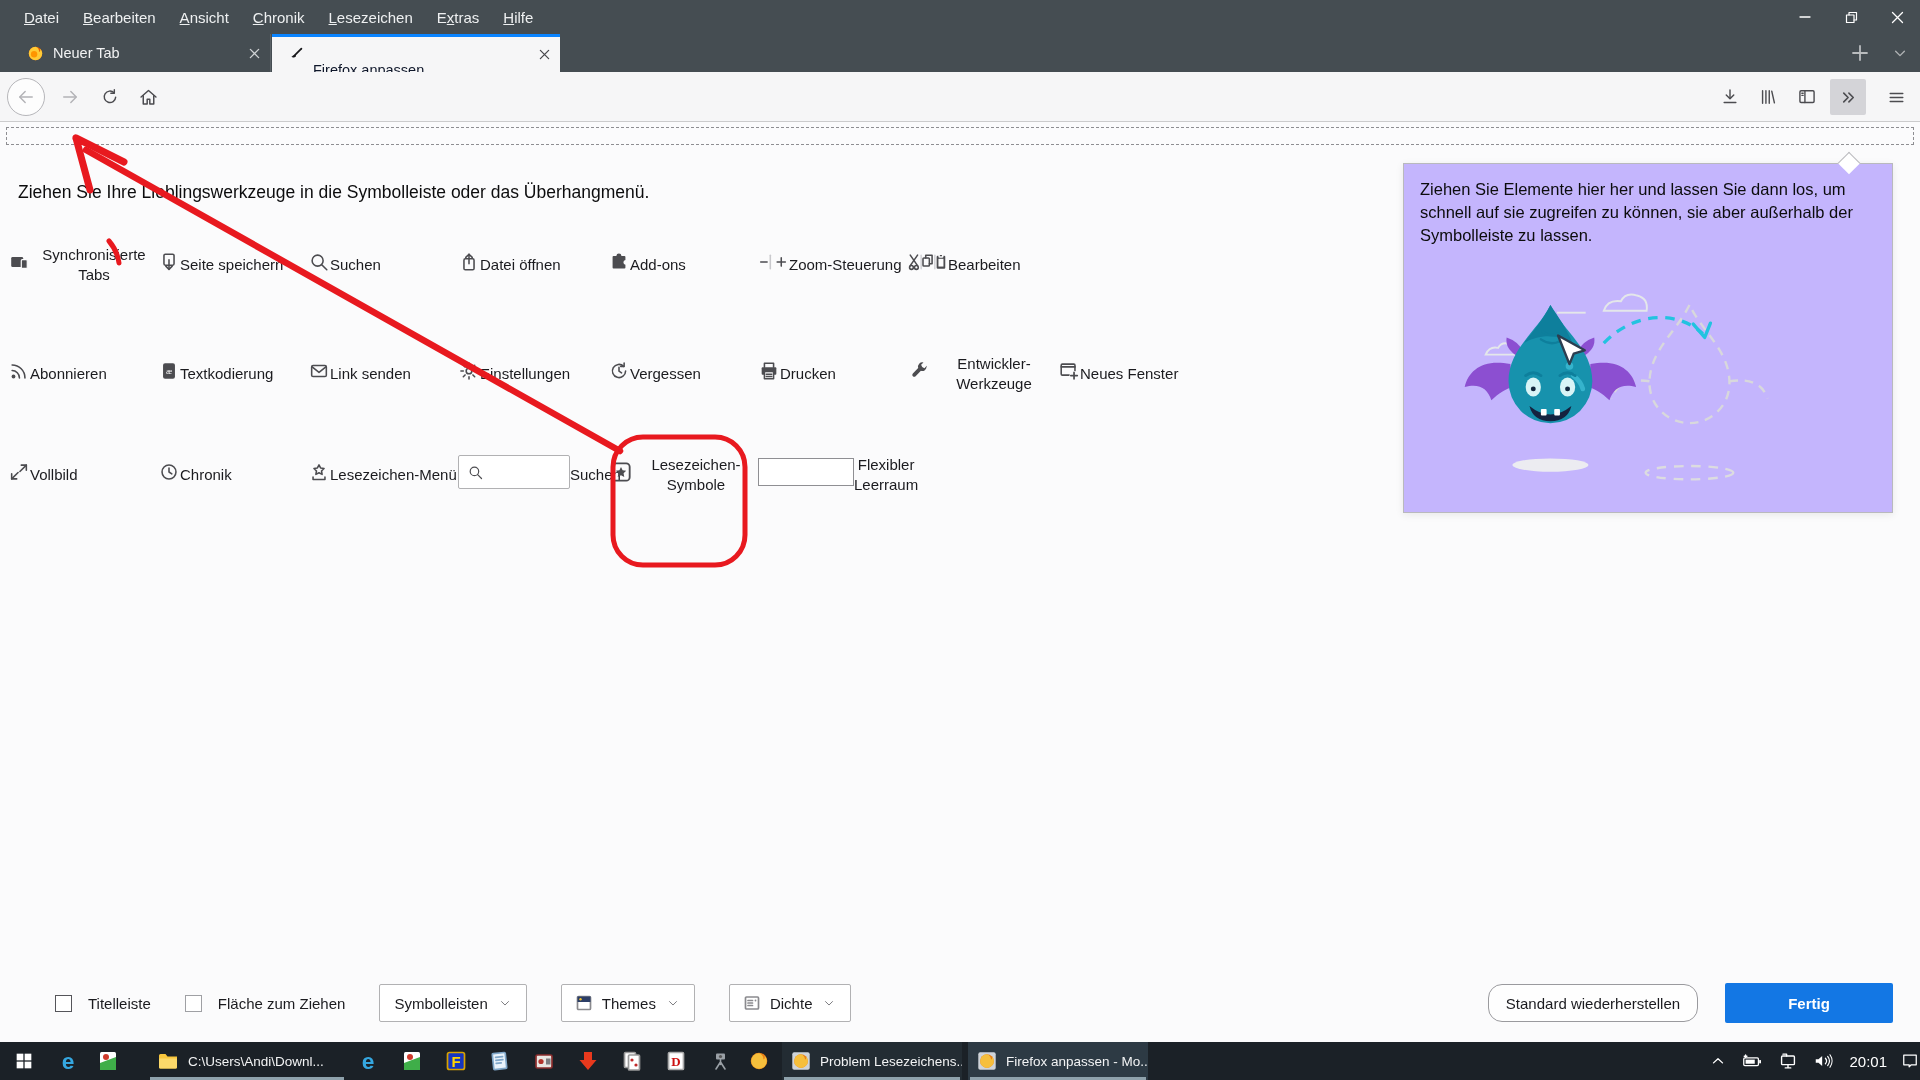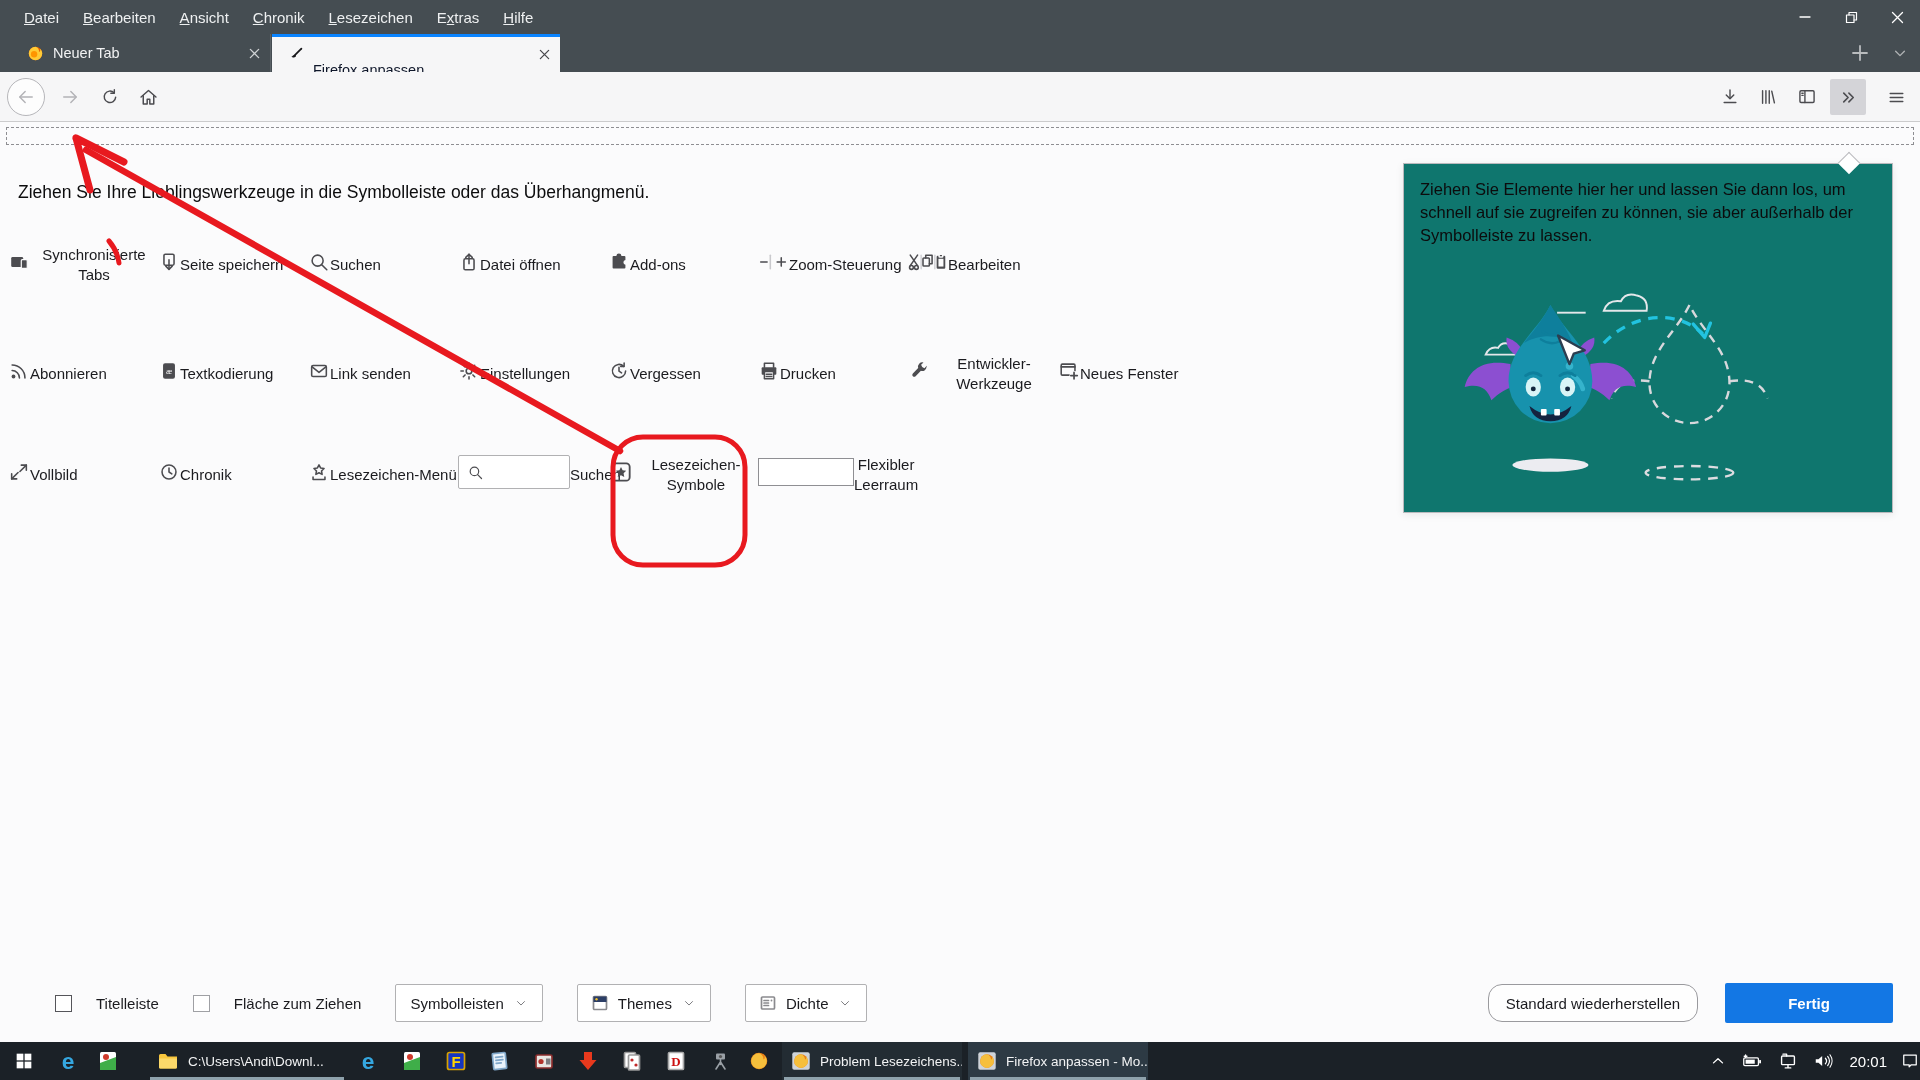--- a/index.html
+++ b/index.html
@@ -42,29 +42,29 @@
   #heading { position:absolute; left:18px; top:60px; font-size:17.5px; color:#0c0c0d; }
   .grid-row { position:absolute; left:8px; display:flex; }
   #row1 { top:117px; } #row2 { top:226px; } #row3 { top:327px; }
   .citem { width:150px; display:flex; flex-direction:row; align-items:center; }
   .islot { height:34px; display:flex; align-items:center; justify-content:center; }
   .clabel { margin-top:6px; font-size:15px; line-height:20px; color:#1b1b1f; text-align:center; max-width:140px; }
   .mini-search { width:112px; height:34px; background:#fff; border:1px solid #b1b1b3; border-radius:2px; display:flex; align-items:center; padding-left:8px; }
   .mini-space { width:96px; height:28px; background:#fff; border:1px solid #8f8f93; }
 
   
-  #panel { position:absolute; left:1403px; top:41px; width:490px; height:350px; background:#0f766e; border:1px solid #b9b9bd; box-shadow:0 2px 8px rgba(0,0,0,.08); }
+  #panel { position:absolute; left:1403px; top:41px; width:490px; height:350px; background:#c4b5fd; border:1px solid #b9b9bd; box-shadow:0 2px 8px rgba(0,0,0,.08); }
   #panel-notch { position:absolute; left:437px; top:-9px; width:16px; height:16px; background:#fff; border-left:1px solid #b9b9bd; border-top:1px solid #b9b9bd; transform:rotate(45deg); }
   #panel-text { position:absolute; left:16px; top:14px; width:440px; font-size:16.5px; line-height:23px; color:#0c0c0d; }
   #mascot { position:absolute; left:55px; top:110px; }
 
   
   #footer { position:absolute; left:0; top:858px; width:1920px; height:46px; }
   #footer-left { position:absolute; left:55px; top:0; height:46px; display:flex; align-items:center; gap:34px; }
-  .ckrow { display:flex; align-items:center; gap:24px; font-size:15px; color:#1b1b1f; }
+  .ckrow { display:flex; align-items:center; gap:16px; font-size:15px; color:#1b1b1f; }
   .ckbox { width:17px; height:17px; background:#fff; border:1.5px solid #55555a; }
   .ckbox.light { border-color:#9fa0a4; }
   .dropdown { height:38px; background:#fff; border:1px solid #b1b1b3; border-radius:2px; display:flex; align-items:center; gap:10px; padding:0 14px; font-size:15px; color:#1b1b1f; }
   #restore-btn { position:absolute; right:222px; top:4px; width:210px; height:38px; background:#fefefe; border:1px solid #9a9a9e; border-radius:14px; font-size:15px; color:#1b1b1f; display:flex; align-items:center; justify-content:center; }
   #done-btn { position:absolute; right:27px; top:3px; width:168px; height:40px; border:none; border-radius:2px; color:#fff; font-size:15px; font-weight:bold; display:flex; align-items:center; justify-content:center; }
 
   
   #taskbar { position:absolute; left:0; top:1042px; width:1920px; height:38px; background:#1b2127; display:flex; align-items:stretch; }
   .tbtn { display:flex; align-items:center; justify-content:center; position:relative; }
   .tb-ico { width:40px; }

